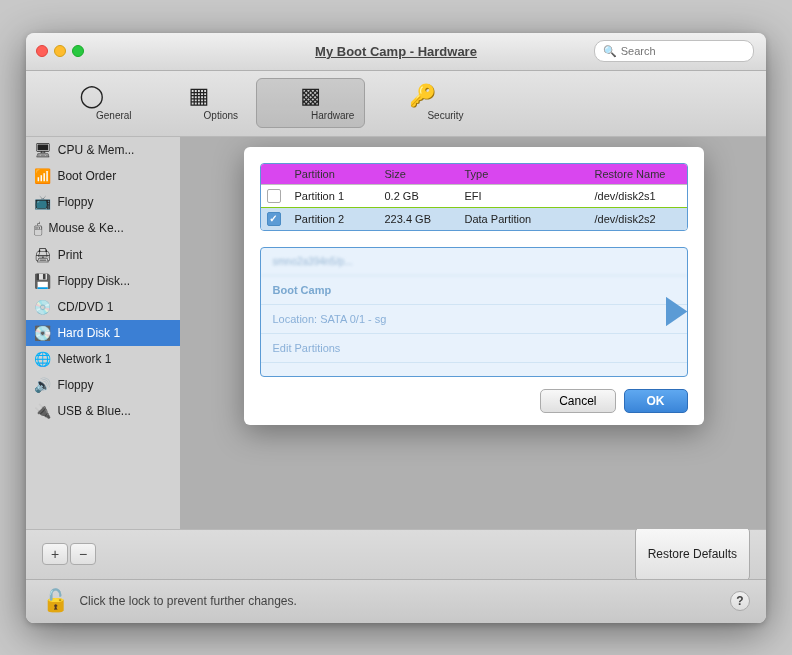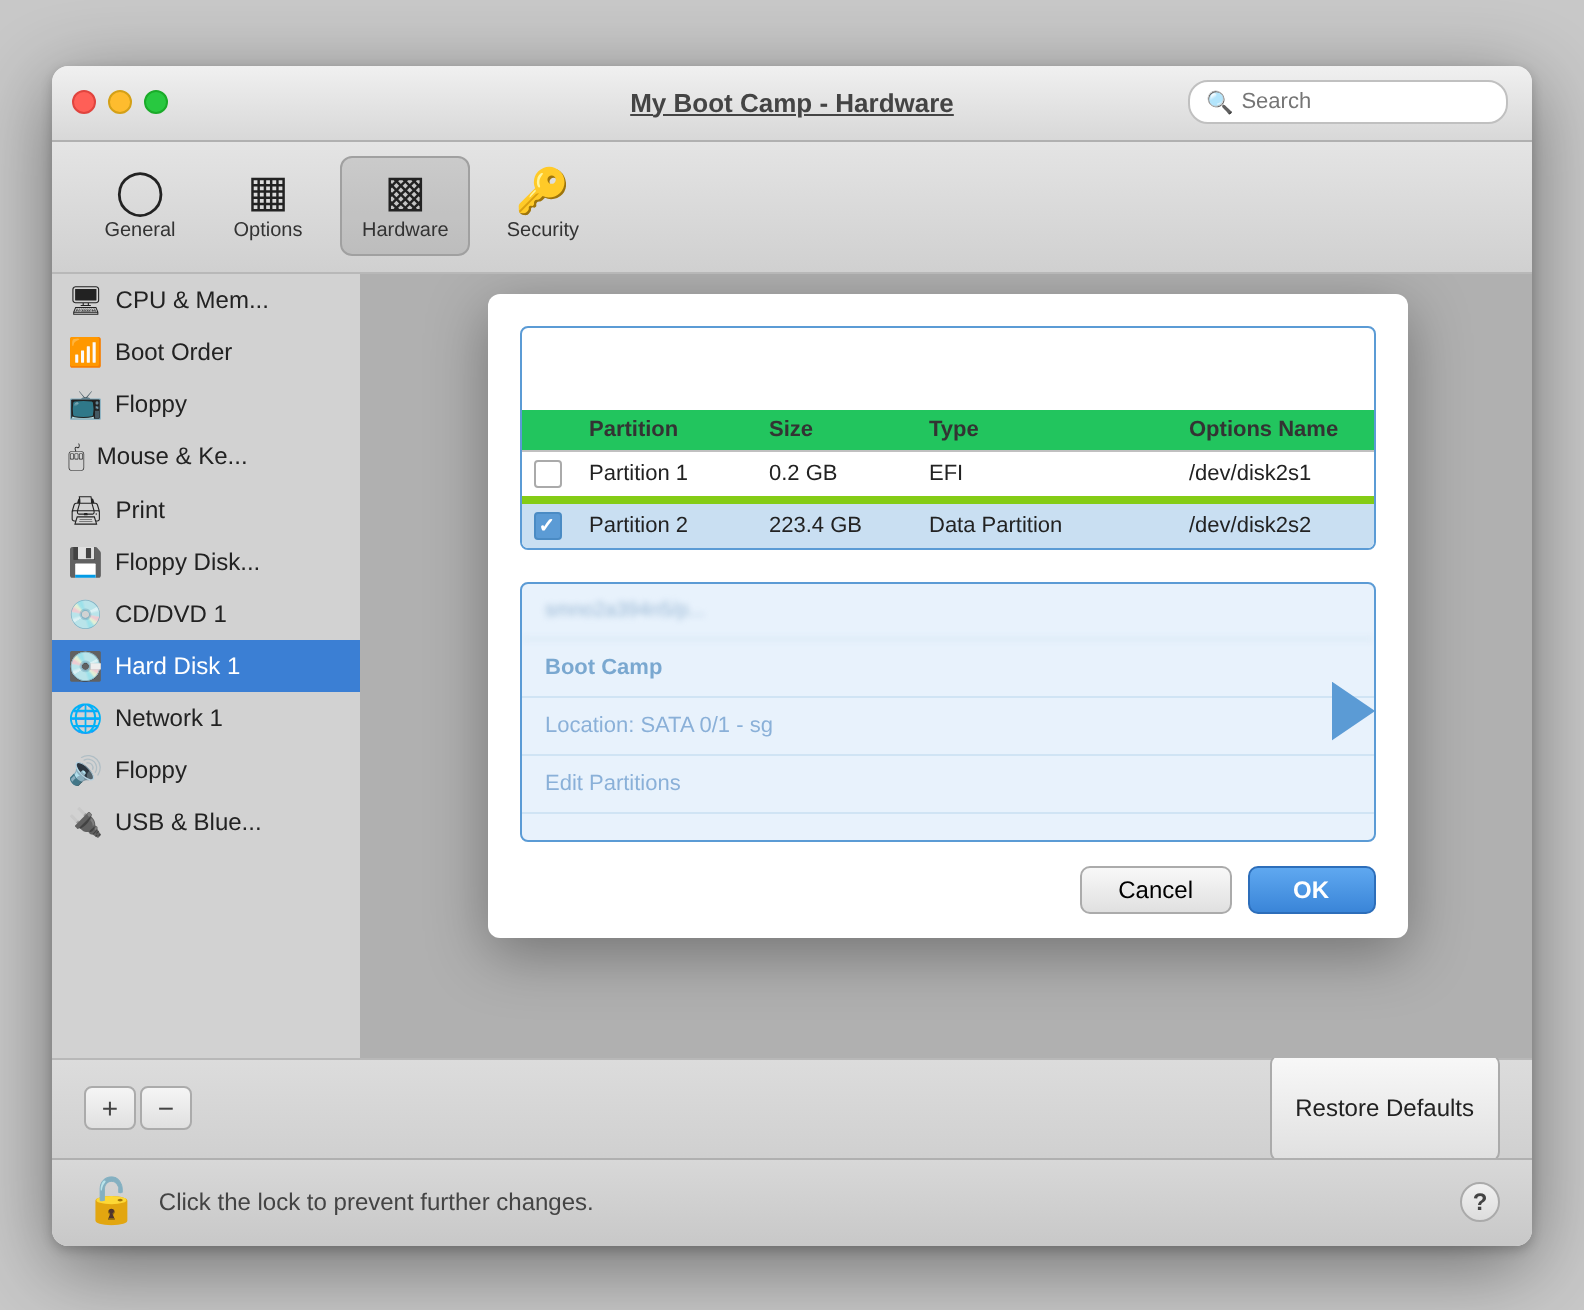--- a/index.html
+++ b/index.html
@@ -107,20 +107,21 @@
       background: rgba(0,0,0,0.1);
       border: 1px solid #a0a0a0;
     }
     .toolbar-icon {
       font-size: 22px;
       line-height: 1;
     }
     .toolbar-label {
       font-size: 10px;
       color: #333;
+      margin-left: 44px;
     }
 
     
     .main {
       display: flex;
       flex: 1;
       overflow: hidden;
     }
 
     
@@ -236,34 +237,33 @@
 
     .modal-table {
       margin: 16px;
       border: 1.5px solid #5b9bd5;
       border-radius: 4px;
       overflow: hidden;
     }
     .modal-table-header {
       display: grid;
       grid-template-columns: 28px 90px 80px 130px 1fr;
-      background: #22c55e;
+      background: #d946ef;
       border-bottom: 1px solid #c0c0c0;
       padding: 4px 6px;
       font-size: 11px;
-      font-weight: 700;
+      font-weight: 400;
       color: #333;
-      margin-top: 41px;
     }
     .modal-table-row {
       display: grid;
       grid-template-columns: 28px 90px 80px 130px 1fr;
       padding: 4px 6px;
       font-size: 11px;
-      border-bottom: 4px solid #84cc16;
+      border-bottom: 1px solid #84cc16;
       align-items: center;
     }
     .modal-table-row:last-child { border-bottom: none; }
     .modal-table-row.row-2 {
       background: #c9dff2;
     }
 
     .checkbox {
       width: 14px; height: 14px;
       border: 1px solid #aaa;
@@ -432,21 +432,21 @@
     <div class="content">
       <div class="modal-overlay">
         <div class="modal">
 
           <div class="modal-table">
             <div class="modal-table-header">
               <span></span>
               <span>Partition</span>
               <span>Size</span>
               <span>Type</span>
-              <span>Options Name</span>
+              <span>Restore Name</span>
             </div>
             <div class="modal-table-row">
               <span class="col-check">
                 <div class="checkbox"></div>
               </span>
               <span class="col-partition">Partition 1</span>
               <span class="col-size">0.2 GB</span>
               <span class="col-type">EFI</span>
               <span class="col-sysname">/dev/disk2s1</span>
             </div>

